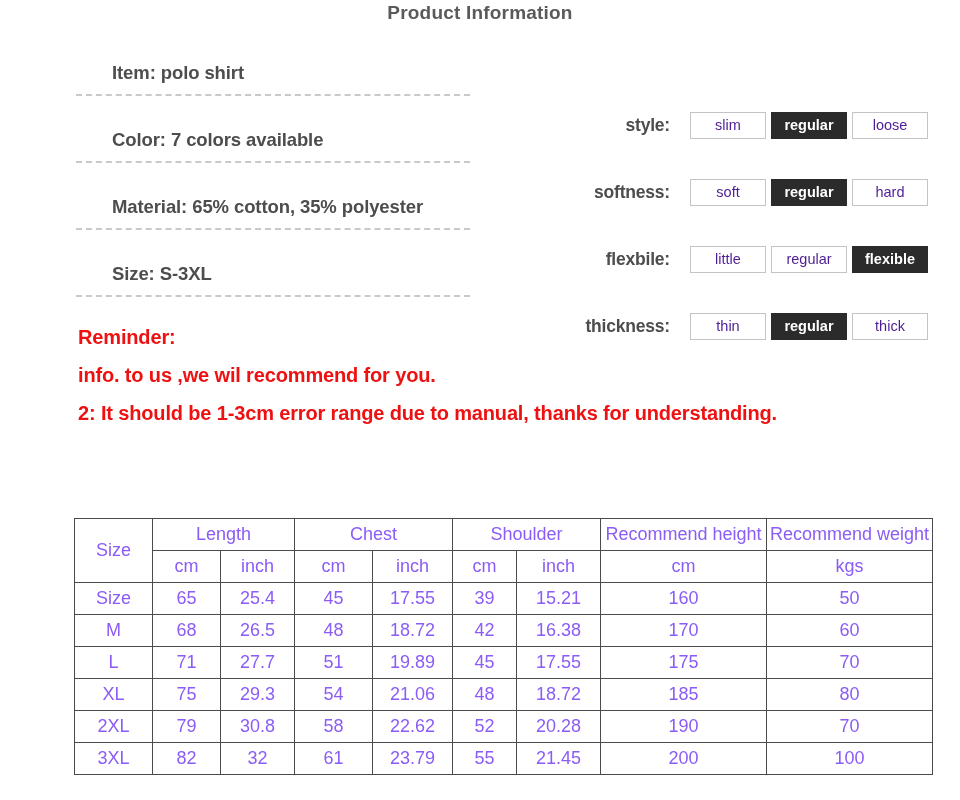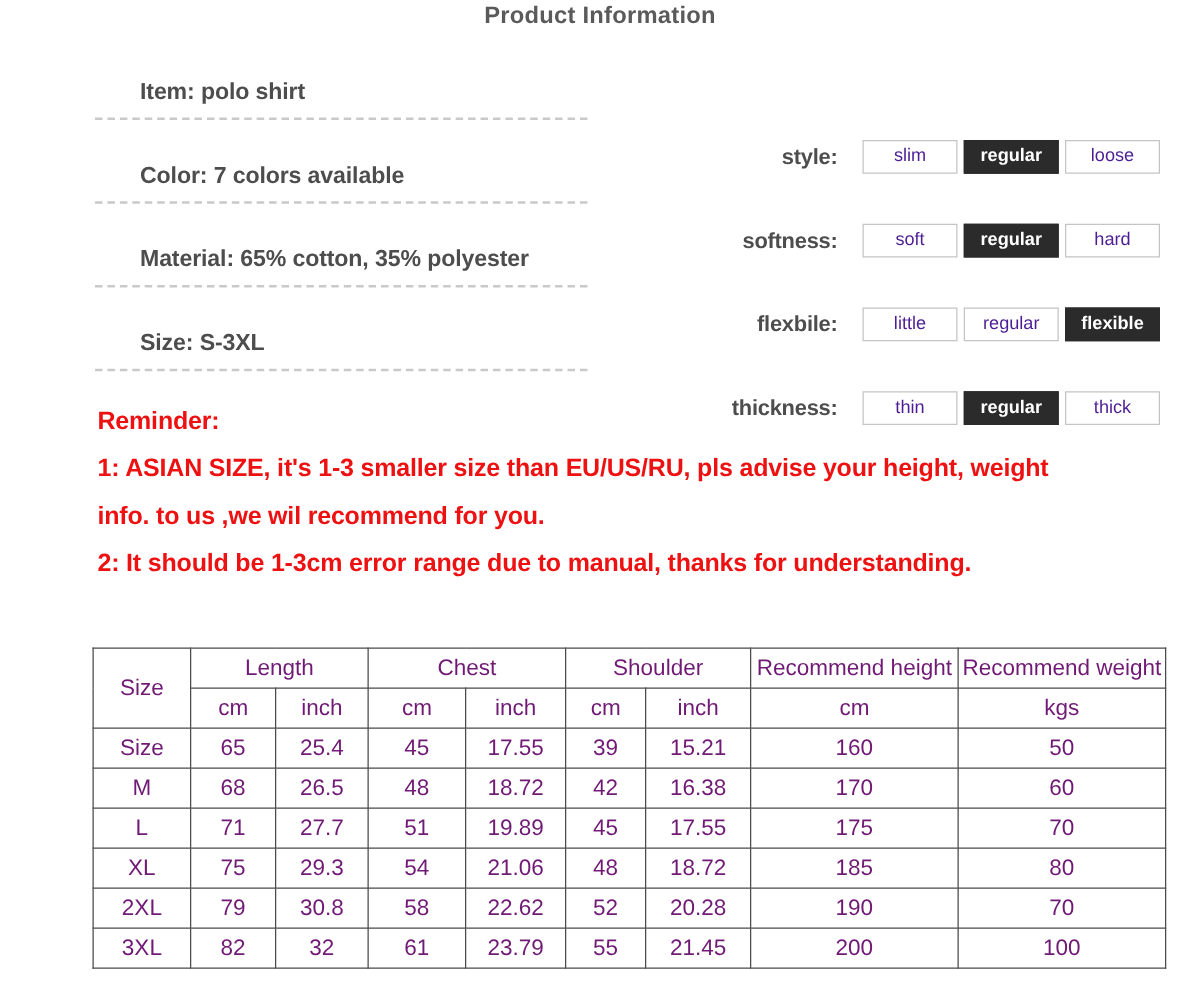--- a/index.html
+++ b/index.html
@@ -124,21 +124,21 @@
   }
 
   
   #size-table {
     position: absolute;
     left: 74px;
     top: 518px;
     border-collapse: collapse;
     table-layout: fixed;
     width: 858px;
-    color: #701a75;
+    color: #8b5cf6;
   }
   #size-table td, #size-table th {
     border: 1px solid #4a4a4a;
     font-size: 18px;
     font-weight: normal;
     text-align: center;
     padding: 0;
     height: 31px;
     font-family: "Liberation Sans", sans-serif;
   }
@@ -219,21 +219,20 @@
       <div class="attr-opt">thin</div>
       <div class="attr-opt selected">regular</div>
       <div class="attr-opt">thick</div>
     </div>
   </div>
 
 </div>
 
 <div id="reminder">
   <div class="reminder-line">Reminder:</div>
-  <div class="reminder-line">1: ASIAN SIZE, it's 1-3 smaller size than EU/US/RU, pls advise your height, weight</div>
   <div class="reminder-line">info. to us ,we wil recommend for you.</div>
   <div class="reminder-line">2: It should be 1-3cm error range due to manual, thanks for understanding.</div>
 </div>
 
 <table id="size-table">
   <colgroup>
     <col class="col-size">
       <col class="col-num">
       <col class="col-inch">
     <col class="col-num2">

